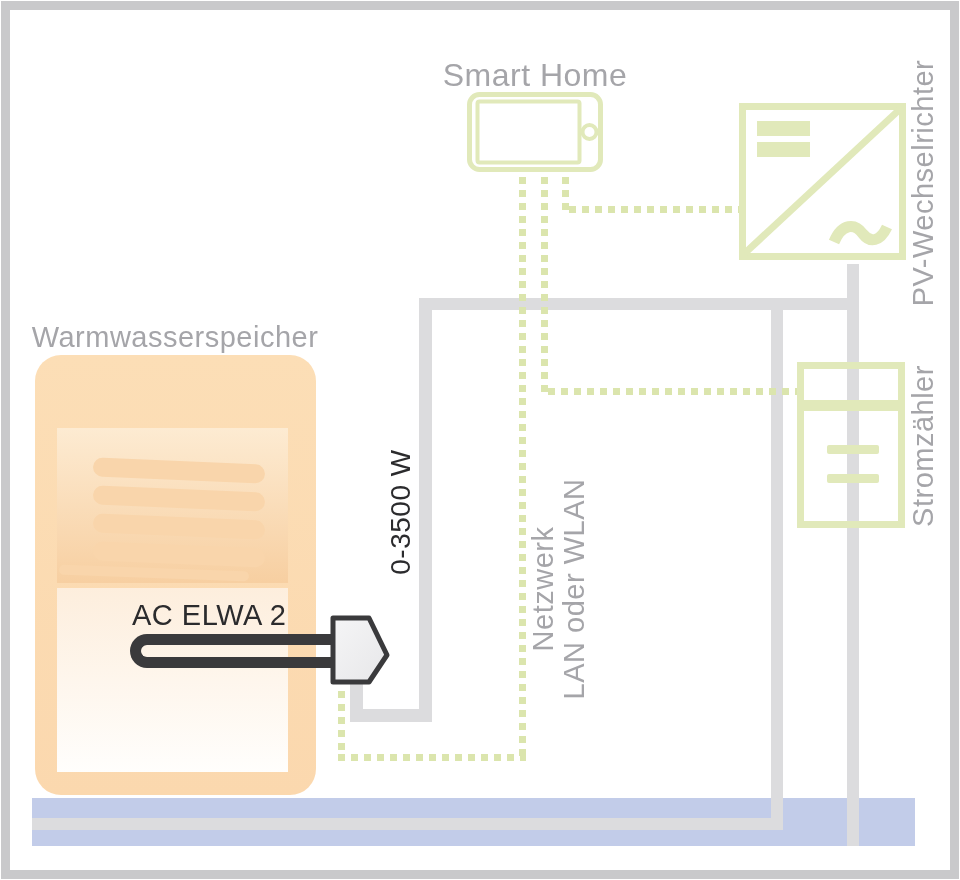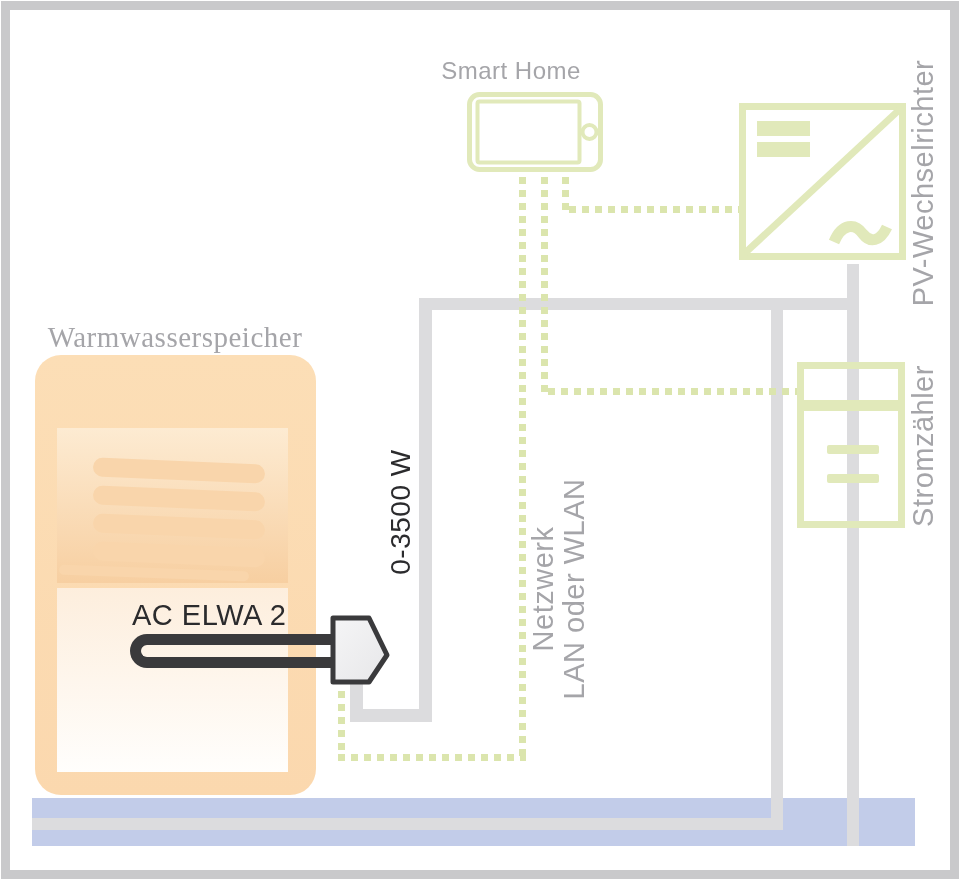--- a/index.html
+++ b/index.html
@@ -108,23 +108,23 @@
   <svg class="abs" style="left:324px;top:608px;" width="76" height="84" viewBox="0 0 76 84">
     <defs>
       <linearGradient id="bodygrad" x1="0" y1="0" x2="1" y2="1">
         <stop offset="0" stop-color="#f5f5f6"></stop>
         <stop offset="1" stop-color="#e7e7e9"></stop>
       </linearGradient>
     </defs>
     <polygon class="d-stroke" points="9,10 45,10 63,47 45,74 9,74" fill="url(#bodygrad)" stroke-width="5" stroke-linejoin="round"></polygon>
   </svg>
 
-  <div class="lbl ctr" style="left:376px;top:57px;width:270px;font-size:24px;">Smart Home</div>
+  <div class="lbl ctr" style="left:400px;top:57px;width:270px;font-size:32px;">Smart Home</div>
 
-  <div class="lbl ctr" style="left:25px;top:321px;width:300px;font-family:Liberation Serif, serif;">Warmwasserspeicher</div>
+  <div class="lbl ctr" style="left:25px;top:321px;width:300px;">Warmwasserspeicher</div>
 
   <div class="lbl lbl-dark" style="left:132px;top:599px;">AC ELWA 2</div>
 
   <div class="lbl lbl-dark rot" style="left:300px;top:497px;width:200px;height:30px;font-size:28px;">0-3500 W</div>
 
   <div class="lbl rot" style="left:430px;top:557px;width:260px;height:64px;line-height:31px;">
     <div>Netzwerk</div>
     <div>LAN oder WLAN</div>
   </div>
 

